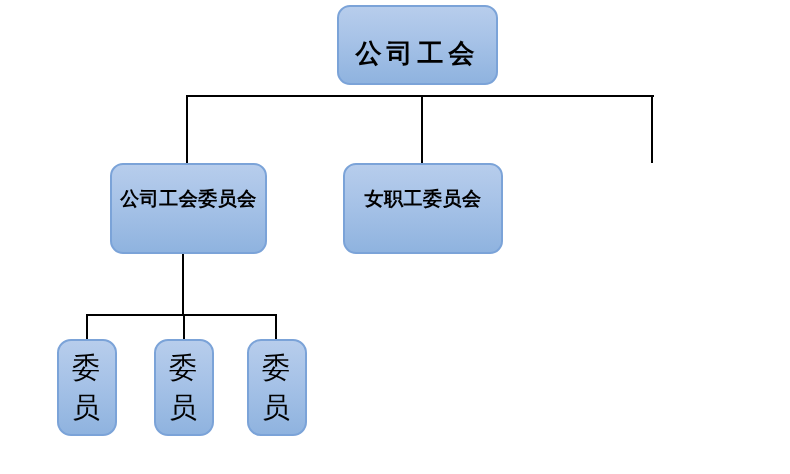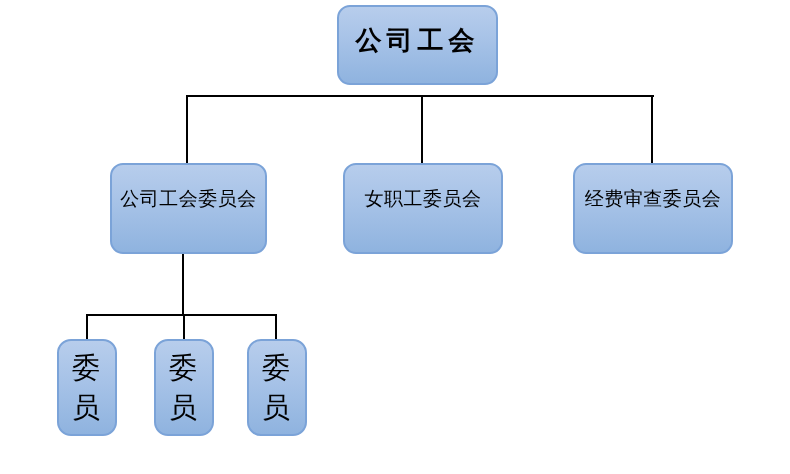--- a/index.html
+++ b/index.html
@@ -30,31 +30,31 @@
     border:2px solid var(--node-border);
     color:var(--text);
     display:flex;
     flex-direction:column;
     align-items:center;
     text-align:center;
   }
   .node-root{
     left:337px; top:5px; width:161px; height:80px;
     border-radius:13px;
-    padding-top:16px;
+    padding-top:29px;
     font-size:26px;
     font-weight:bold;
     letter-spacing:5px;
   }
   .node-l2{
     top:163px; height:91px;
     border-radius:13px;
     padding-top:21px;
     font-size:19px;
-    font-weight:normal;
+    font-weight:bold;
     letter-spacing:0.5px;
   }
   .node-l2a{left:110px; width:157px;}
   .node-l2b{left:343px; width:160px;text-align:center;}
   .node-l2c{left:573px; width:160px;}
   .node-l3{
     top:339px; width:60px; height:97px;
     border-radius:14px;
     justify-content:center;
     font-size:28px;
@@ -104,23 +104,20 @@
   <div class="node node-root">
     <span>公司工会</span>
   </div>
 
   <div class="node node-l2 node-l2a">
     <span>公司工会委员会</span>
   </div>
   <div class="node node-l2 node-l2b">
     <span>女职工委员会</span>
   </div>
-  <div class="node node-l2 node-l2c">
-    <span>经费审查委员会</span>
-  </div>
 
   <div class="node node-l3 node-l3a">
     <span class="vlabel">委员</span>
   </div>
   <div class="node node-l3 node-l3b">
     <span class="vlabel">委员</span>
   </div>
   <div class="node node-l3 node-l3c">
     <span class="vlabel">委员</span>
   </div>

